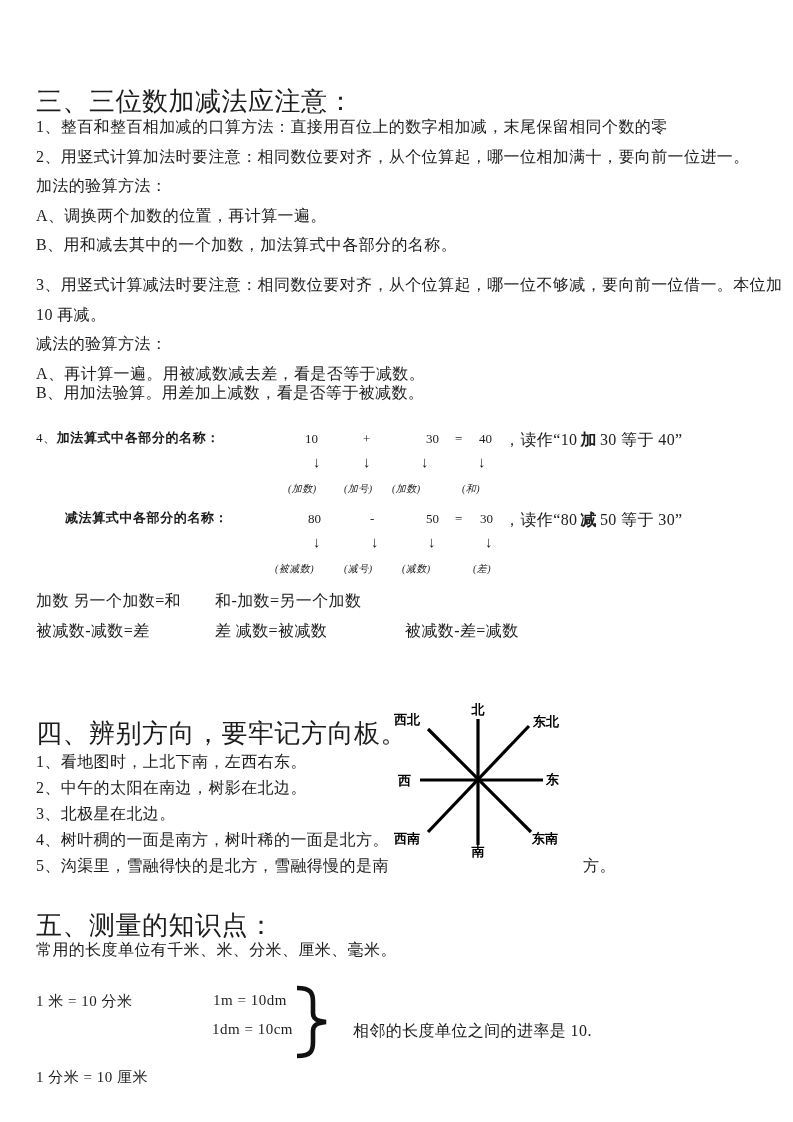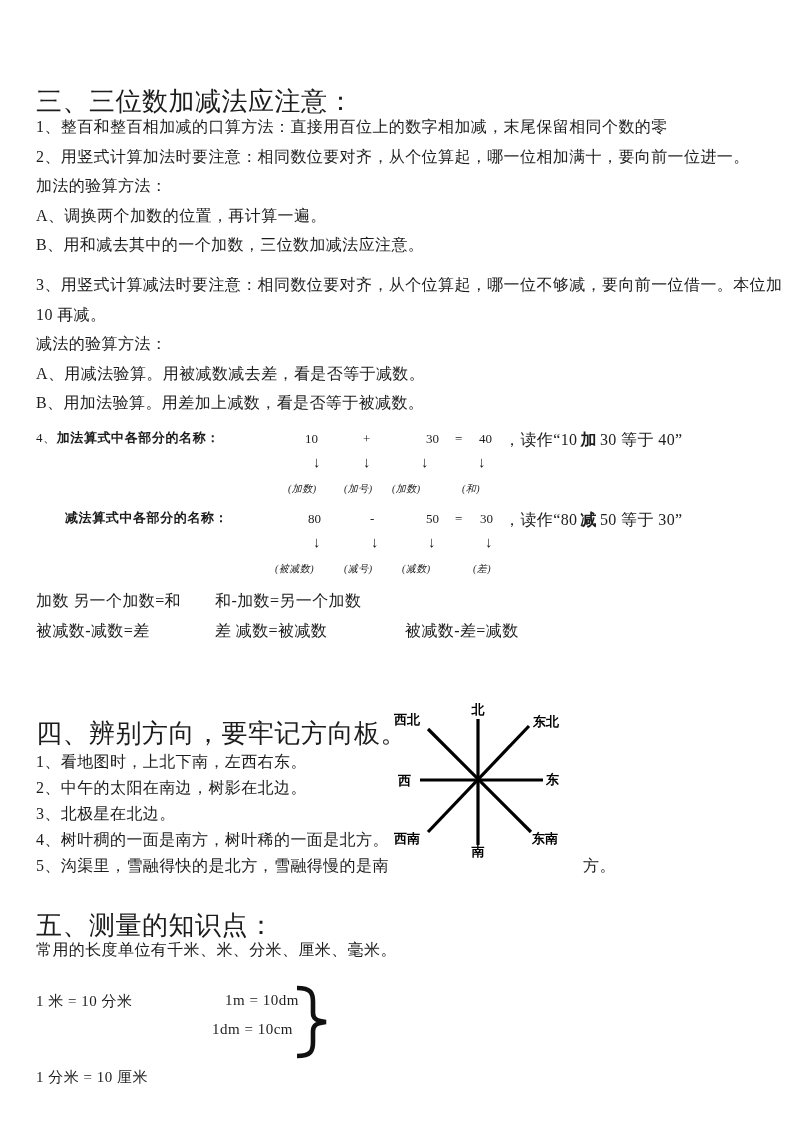--- a/index.html
+++ b/index.html
@@ -20,26 +20,26 @@
 </head>
 <body>
 
 <div class="page">
 
   <div class="abs h" style="top:84px; left:36px;">三、三位数加减法应注意：</div>
   <div class="abs t" style="top:117px; left:36px;">1、整百和整百相加减的口算方法：直接用百位上的数字相加减，末尾保留相同个数的零</div>
   <div class="abs t" style="top:147px; left:36px;">2、用竖式计算加法时要注意：相同数位要对齐，从个位算起，哪一位相加满十，要向前一位进一。</div>
   <div class="abs t" style="top:176px; left:36px;">加法的验算方法：</div>
   <div class="abs t" style="top:206px; left:36px;">A、调换两个加数的位置，再计算一遍。</div>
-  <div class="abs t" style="top:235px; left:36px;">B、用和减去其中的一个加数，三位数加减法应注意。</div>
+  <div class="abs t" style="top:235px; left:36px;">B、用和减去其中的一个加数，加法算式中各部分的名称。</div>
   <div class="abs t" style="top:275px; left:36px;">3、用竖式计算减法时要注意：相同数位要对齐，从个位算起，哪一位不够减，要向前一位借一。本位加</div>
   <div class="abs t" style="top:305px; left:36px;">10 再减。</div>
   <div class="abs t" style="top:334px; left:36px;">减法的验算方法：</div>
-  <div class="abs t" style="top:364px; left:36px;">A、用减法验算。用被减数减去差，看是否等于减数。</div>
-  <div class="abs t" style="top:393px; left:36px;">B、用加法验算。用差加上减数，看是否等于被减数。</div>
+  <div class="abs t" style="top:364px; left:36px;">A、再计算一遍。用被减数减去差，看是否等于减数。</div>
+  <div class="abs t" style="top:383px; left:36px;">B、用加法验算。用差加上减数，看是否等于被减数。</div>
 
   <div class="abs ft" style="top:429px; left:36px;"><span>4、</span><span class="b">加法算式中各部分的名称：</span></div>
   <span class="abs num" style="top:431px; left:305px;">10</span>
   <span class="abs num" style="top:431px; left:363px;">+</span>
   <span class="abs num" style="top:431px; left:426px;">30</span>
   <span class="abs num" style="top:431px; left:455px;">=</span>
   <span class="abs num" style="top:431px; left:479px;">40</span>
   <div class="abs t" style="top:430px; left:504px;"><span>，读作“10</span><span class="rb">加</span><span>30 等于 40”</span></div>
 
   <span class="abs arrow" style="top:454px; left:313px;">↓</span>
@@ -98,22 +98,23 @@
     <text class="compass-label" x="161" y="91" text-anchor="start">东</text>
     <text class="compass-label" x="9" y="150" text-anchor="start">西南</text>
     <text class="compass-label" x="147" y="150" text-anchor="start">东南</text>
     <text class="compass-label" x="93" y="163" text-anchor="middle">南</text>
   </svg>
 
   <div class="abs h" style="top:908px; left:36px;">五、测量的知识点：</div>
   <div class="abs t" style="top:940px; left:36px;">常用的长度单位有千米、米、分米、厘米、毫米。</div>
 
   <span class="abs mono-sm" style="top:992px; left:36px;">1 米 = 10 分米</span>
-  <span class="abs mono-sm" style="top:992px; left:225px;">1m = 10dm</span>
+  <span class="abs mono-sm" style="top:992px; left:213px;">1m = 10dm</span>
   <span class="abs mono-sm" style="top:1021px; left:36px;margin-top:47px;">1 分米 = 10 厘米</span>
   <span class="abs mono-sm" style="top:1021px; left:212px;">1dm = 10cm</span>
 
   <svg class="abs" style="top:984px; left:294px;" width="38" height="76" viewBox="0 0 38 76">
     <path d="M3 4 C17 4 19 9 19 18 L19 29 C19 35 23 37 32 38 C23 39 19 41 19 47 L19 58 C19 67 17 72 3 72" fill="none" stroke="#111" stroke-width="4.6" stroke-linecap="butt"></path>
   </svg>
 
+  <div class="abs t" style="top:1021px; left:353px;">相邻的长度单位之间的进率是 10.</div>
 
 </div>
 
 </body></html>

